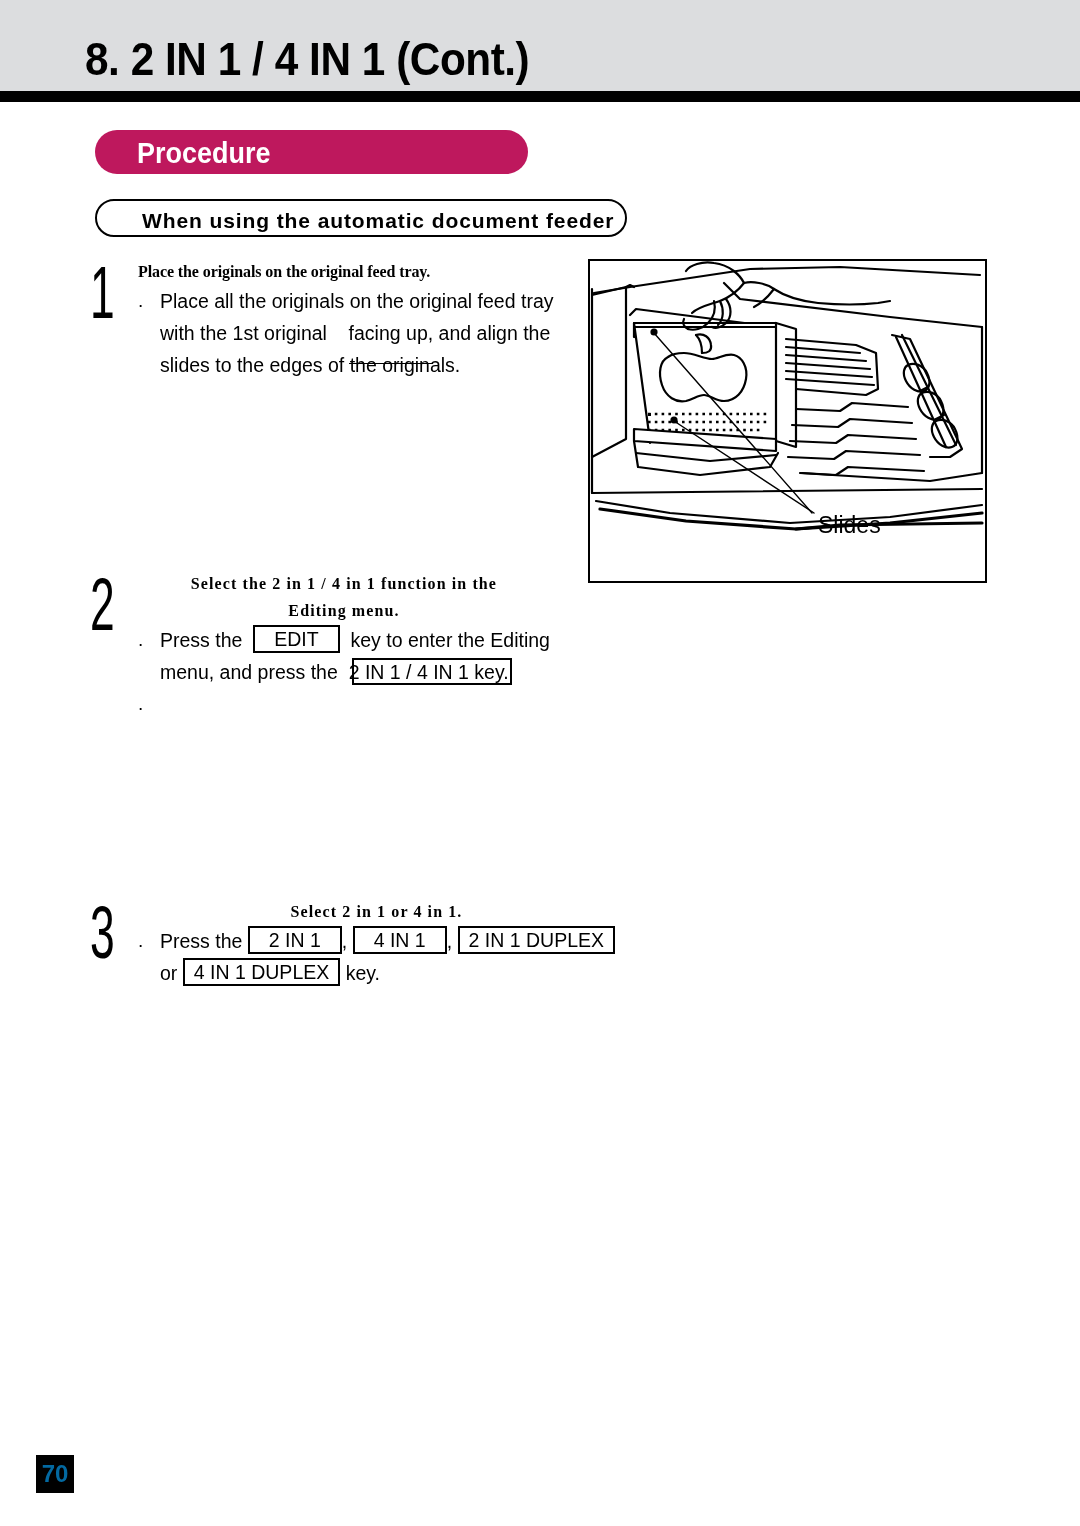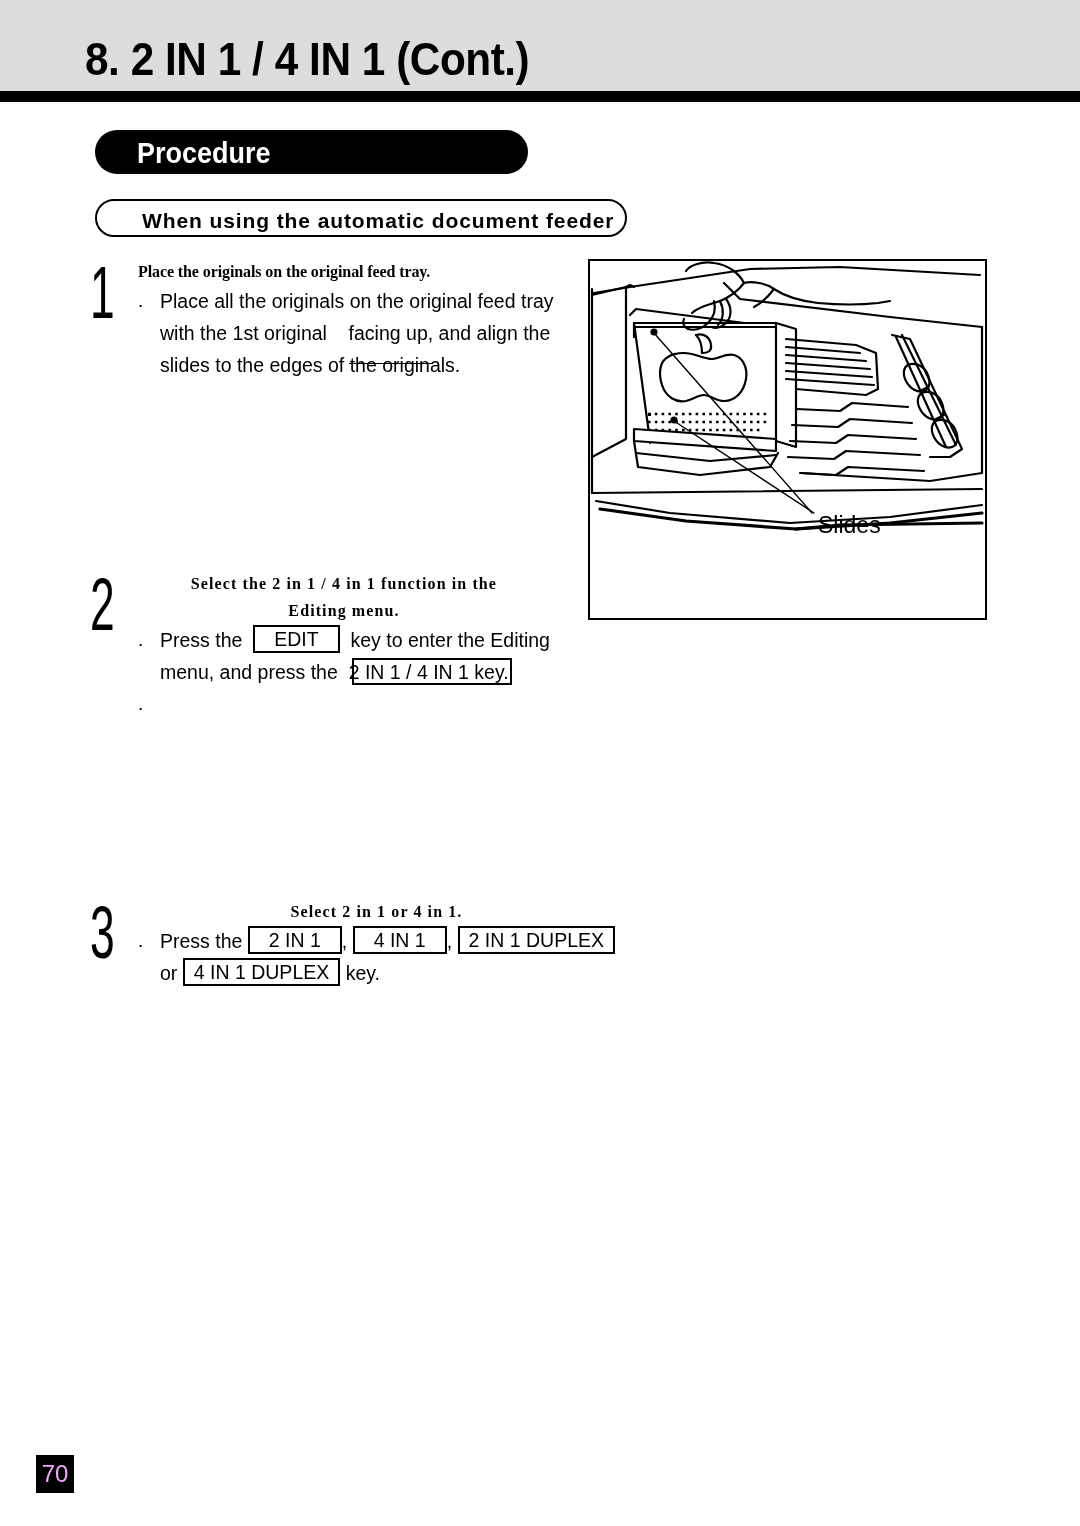--- a/index.html
+++ b/index.html
@@ -46,21 +46,21 @@
     background: #000;
   }
 
   
   .procedure-bar {
     position: absolute;
     left: 95px;
     top: 130px;
     width: 433px;
     height: 44px;
-    background: #000000;
+    background: #be185d;
     border-radius: 22px;
   }
   .procedure-label {
     position: absolute;
     left: 42px;
     top: 8px;
     color: #fff;
     font-size: 29px;
     font-weight: bold;
     letter-spacing: 0px;
@@ -186,39 +186,39 @@
     box-sizing: border-box;
     pointer-events: none;
   }
 
   
   .illus {
     position: absolute;
     left: 588px;
     top: 259px;
     width: 399px;
-    height: 361px;
+    height: 324px;
     border: 2px solid #000;
     box-sizing: border-box;
     background: #fff;
     overflow: hidden;
   }
   .illus svg { display: block; }
 
   
   .pagenum {
     position: absolute;
     left: 36px;
     top: 1455px;
     width: 38px;
     height: 38px;
     background: #000;
-    color: #f0abfc;
+    color: #0369a1;
     font-size: 24px;
-    font-weight: normal;
+    font-weight: bold;
     display: flex;
     align-items: center;
     justify-content: center;
     line-height: 38px;
   }
 </style>
 </head>
 <body>
 
 <div class="header-band"></div>

